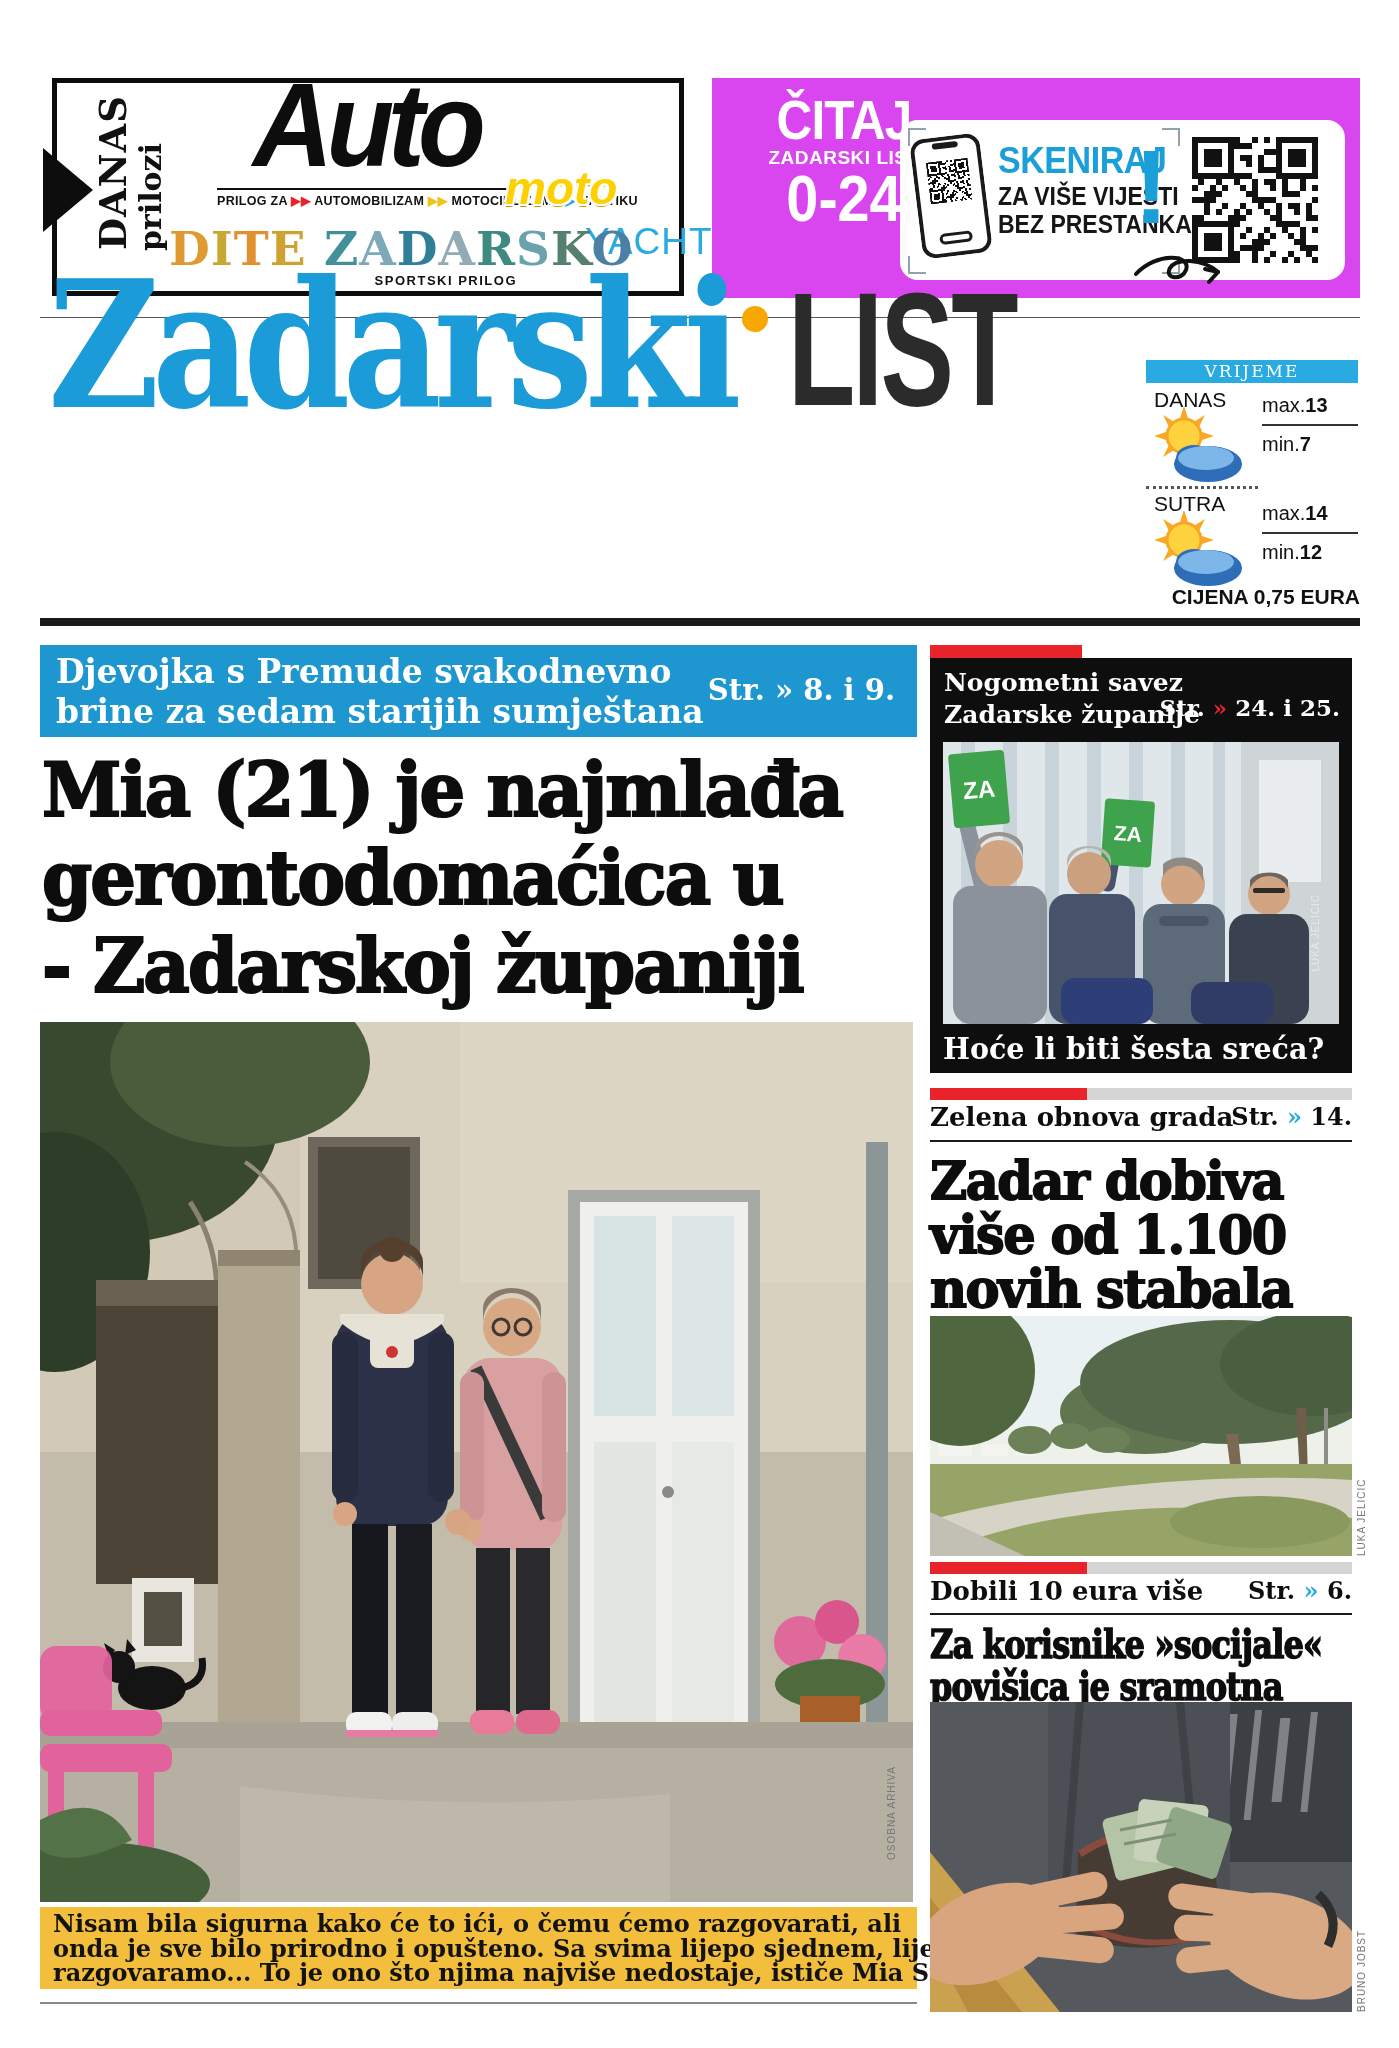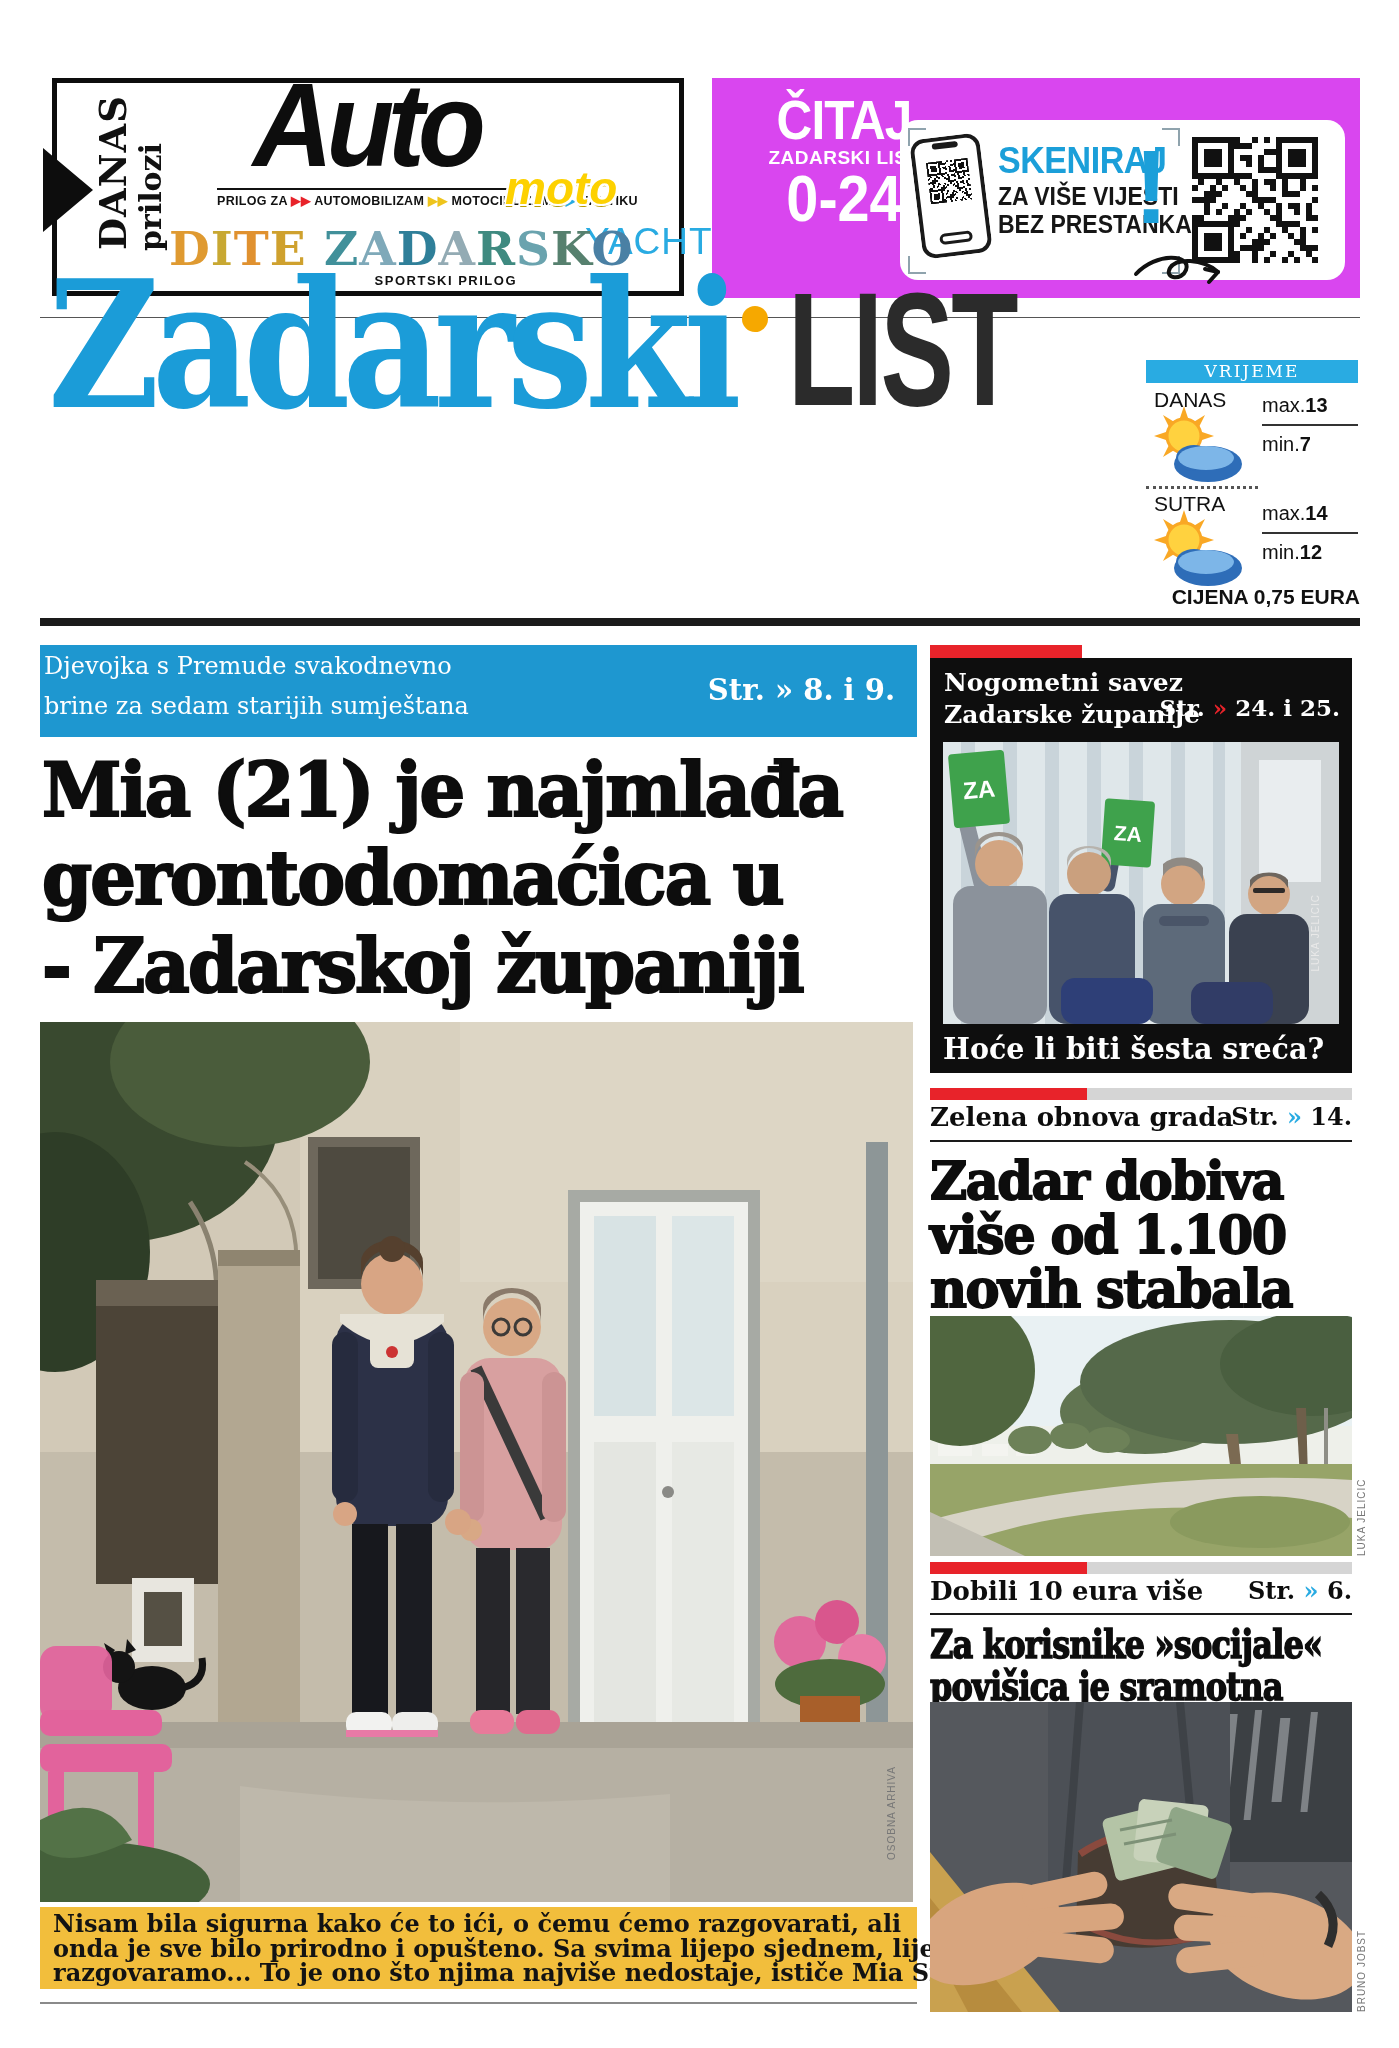--- a/index.html
+++ b/index.html
@@ -61,21 +61,21 @@
   .w-dotted{position:absolute;left:0;width:112px;border-top:3px dotted #555;}
   
   #dateline{left:52px;top:585px;font-size:21px;}
   #dateline span{margin-right:9px;}
   .dl-bold{font-weight:700;color:#0f0f0f;} .dl-reg{font-weight:400;color:#222;}
   .dl-city{font-weight:700;color:#29a0dc;}
   .sep-red{color:#e8232a;font-weight:700;} .sep-dark{color:#333;font-weight:700;}
   #price{right:39px;top:585px;font-size:21px;font-weight:700;}
   
   #kicker-bar{left:40px;top:645px;width:877px;height:92px;background:#1e97d0;color:#fff;}
-  .kicker-line{position:absolute;left:4px;font-family:"DejaVu Serif",serif;font-weight:400;font-size:24px;}
+  .kicker-line{position:absolute;left:16px;font-family:"DejaVu Serif",serif;font-weight:700;font-size:33px;}
   #kicker-page{position:absolute;right:22px;top:28px;font-family:"DejaVu Serif",serif;font-weight:700;font-size:29px;}
   .headline-line{position:absolute;left:42px;font-family:"DejaVu Serif",serif;font-weight:700;font-size:74px;
                  letter-spacing:-2px;color:#0d0d0d;-webkit-text-stroke:2.2px #0d0d0d;transform:scaleX(.97);transform-origin:left;white-space:nowrap;}
   #main-photo{left:40px;top:1022px;width:873px;height:880px;overflow:hidden;background:#cfc6b4;}
   #main-credit{left:886px;top:1740px;height:120px;}
   #quote-box{left:40px;top:1907px;width:877px;height:82px;background:#f2be3c;box-sizing:border-box;padding:5px 13px;}
   .quote-line{font-family:"DejaVu Serif",serif;font-weight:700;font-size:24px;line-height:24.5px;color:#131313;white-space:nowrap;}
   #quote-rule{left:40px;top:2002px;width:877px;height:2px;background:#8a8a8a;}
   
   .rc{left:930px;width:422px;}

